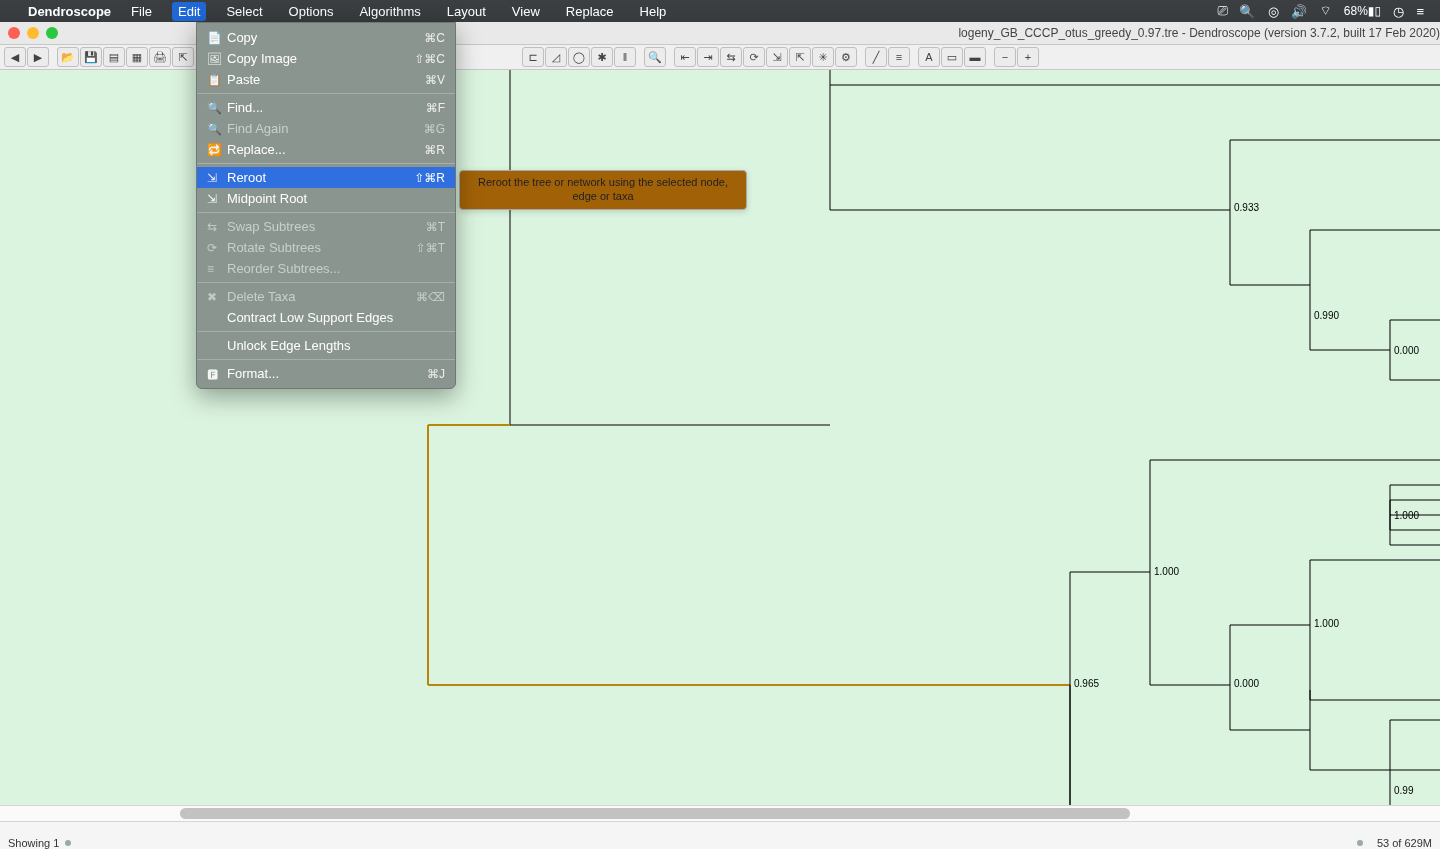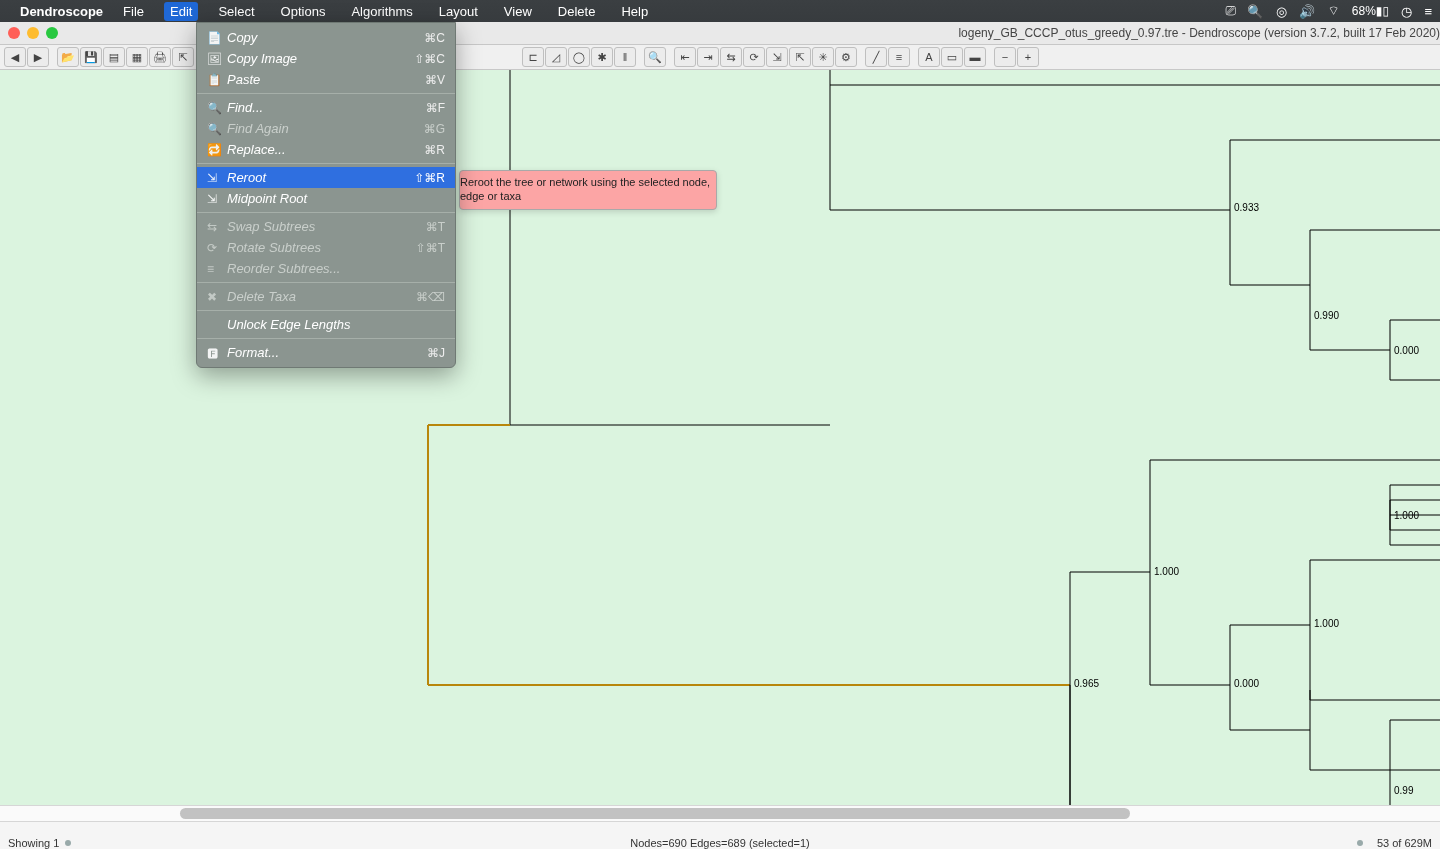--- a/index.html
+++ b/index.html
@@ -1,17 +1,17 @@
 <!DOCTYPE html>
 <html><head>
 <meta charset="utf-8">
 <style>
   html,body{margin:0;padding:0;width:1440px;height:849px;font-family:-apple-system,Helvetica,Arial,sans-serif;font-size:13px;overflow:hidden;background:#fff;}
   
-  .mac-menubar{height:22px;background:linear-gradient(#3b3f42,#373b3e);color:#fff;display:flex;align-items:center;padding:0 8px;font-size:13px;}
+  .mac-menubar{height:22px;background:linear-gradient(#3b3f42,#373b3e);color:#fff;display:flex;align-items:center;padding:0 16px;font-size:13px;}
   .mac-menubar .apple{font-size:15px;margin-right:12px;}
   .mac-menubar .app-name{font-weight:700;margin-right:14px;}
   .mac-menubar .m-item{margin-right:14px;cursor:default;padding:2px 6px;border-radius:3px;}
   .mac-menubar .m-item.open{background:#1f68d6;}
   .mac-right{margin-left:auto;display:flex;align-items:center;gap:12px;}
   .mac-right span{display:inline-flex;align-items:center;}
   .battery{font-size:12px;}
   
   .title-row{height:22px;background:#e9e9e9;border-bottom:1px solid #c7c7c7;display:flex;align-items:center;position:relative;}
   .traffic{display:flex;gap:7px;margin-left:8px;}
@@ -33,44 +33,44 @@
   .hscroll .thumb{position:absolute;left:180px;top:2px;height:11px;width:950px;background:#c2c2c2;border-radius:6px;}
   
   .statusbar{height:18px;background:#f5f5f5;border-top:1px solid #d6d6d6;display:flex;align-items:center;font-size:11px;color:#333;padding:12px 8px;}
   .statusbar .center{position:absolute;left:0;right:0;text-align:center;pointer-events:none;}
   .statusbar .right{margin-left:auto;display:flex;align-items:center;gap:14px;}
   .dot{width:6px;height:6px;border-radius:50%;background:#9aa;display:inline-block;}
   
   .dropdown{position:absolute;left:196px;top:22px;width:258px;background:#8b9590;border:1px solid #6f7974;border-radius:0 0 6px 6px;box-shadow:0 8px 24px rgba(0,0,0,.35);padding:4px 0;z-index:50;color:#fff;}
   .dropdown .row{display:flex;align-items:center;height:21px;padding:0 10px 0 10px;font-size:13px;}
   .dropdown .row .ic{width:20px;font-size:12px;opacity:.9;}
-  .dropdown .row .lbl{flex:1;font-style:italic;}
+  .dropdown .row .lbl{flex:1;}
   .dropdown .row .sc{font-size:12px;color:#eee;}
   .dropdown .row.disabled{color:#c9cfcb;}
   .dropdown .row.disabled .sc{color:#c9cfcb;}
   .dropdown .row.highlight{background:#2f6fe0;color:#fff;}
   .dropdown .row.highlight .sc{color:#fff;}
   .dropdown hr{border:none;border-top:1px solid #a6afa9;margin:3px 0;}
   
-  .tooltip{position:absolute;left:459px;top:170px;width:256px;background:#fca5a5;border:1px solid #a9a9a9;border-radius:4px;padding:5px 0;font-size:11px;color:#222;line-height:1.25;box-shadow:0 2px 6px rgba(0,0,0,.15);z-index:40;}
+  .tooltip{position:absolute;left:459px;top:170px;width:256px;background:#a16207;border:1px solid #a9a9a9;border-radius:4px;padding:5px 15px;font-size:11px;color:#222;line-height:1.25;box-shadow:0 2px 6px rgba(0,0,0,.15);z-index:40;text-align:center;}
 </style>
 </head>
 <body>
 
 <div class="mac-menubar">
   <span class="apple"></span>
   <span class="app-name">Dendroscope</span>
   <span class="m-item">File</span>
   <span class="m-item open">Edit</span>
   <span class="m-item">Select</span>
   <span class="m-item">Options</span>
   <span class="m-item">Algorithms</span>
   <span class="m-item">Layout</span>
   <span class="m-item">View</span>
-  <span class="m-item">Delete</span>
+  <span class="m-item">Replace</span>
   <span class="m-item">Help</span>
   <div class="mac-right">
     <span>⎚</span>
     <span>🔍</span>
     <span>◎</span>
     <span>🔊</span>
     <span>⌔</span>
     <span class="battery"><span>68%</span> ▮▯</span>
     <span>◷</span>
     <span>≡</span>
@@ -134,20 +134,25 @@
     <div class="row disabled">
       <span class="ic">≡</span>
       <span class="lbl">Reorder Subtrees...</span>
       <span class="sc"></span>
     </div>
     <hr>
     <div class="row disabled">
       <span class="ic">✖</span>
       <span class="lbl">Delete Taxa</span>
       <span class="sc">⌘⌫</span>
+    </div>
+    <div class="row">
+      <span class="ic"></span>
+      <span class="lbl">Contract Low Support Edges</span>
+      <span class="sc"></span>
     </div>
     <hr>
     <div class="row">
       <span class="ic"></span>
       <span class="lbl">Unlock Edge Lengths</span>
       <span class="sc"></span>
     </div>
     <hr>
     <div class="row">
       <span class="ic">🅵</span>
@@ -290,18 +295,17 @@
   <div class="node-label" style="left:1394px;top:715px">0.99</div>
 </div>
 
 <div class="hscroll">
   <div class="thumb"></div>
 </div>
 
 <div class="statusbar" style="position:relative">
   <span>Showing 1</span>
   <span class="dot" style="margin-left:6px"></span>
-  <span class="center">Nodes=690 Edges=689 (selected=1)</span>
   <span class="right">
     <span class="dot"></span>
     <span>53 of 629M</span>
   </span>
 </div>
 
 </body></html>

